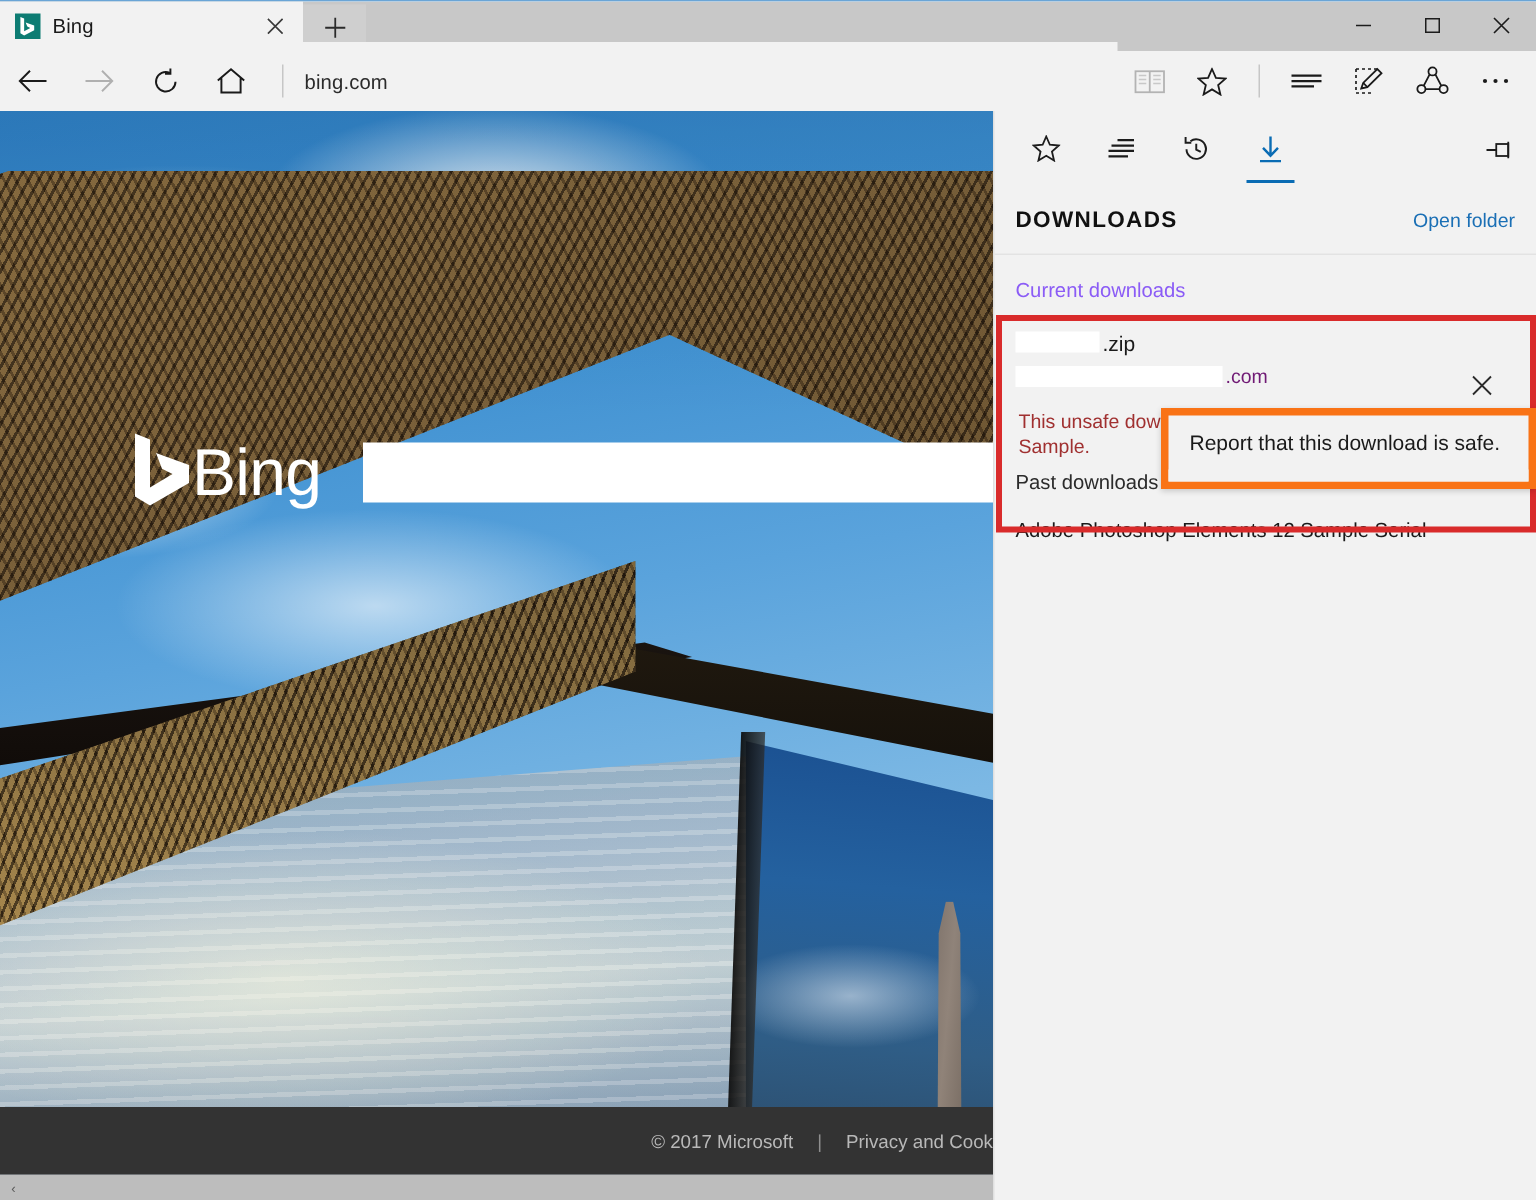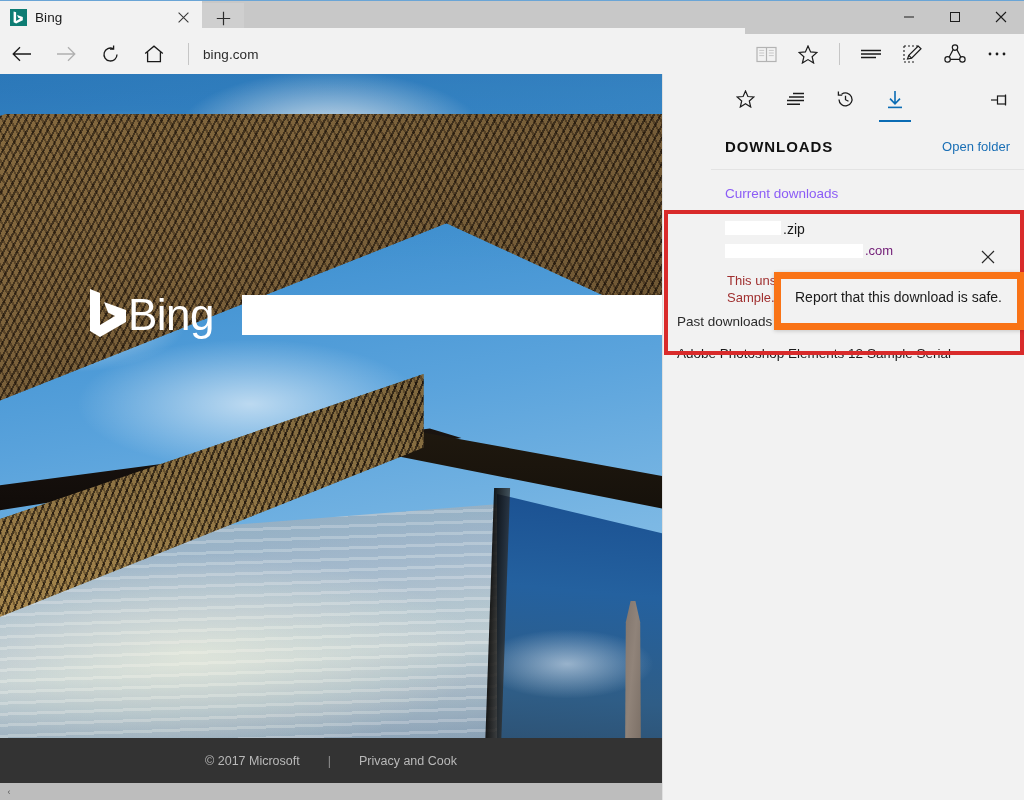--- a/index.html
+++ b/index.html
@@ -170,43 +170,43 @@
     line-height: 1; font-family: "Liberation Sans", sans-serif;
   }
   .searchbox {
     position: absolute; left: 242px; top: 221px; width: 700px; height: 40px;
     background: #ffffff;
   }
 
   
   .pagefooter {
     position: absolute; left: 0; bottom: 18px; width: 662px; height: 45px;
-    background: #333333; display: flex; align-items: center; justify-content: center;
-    gap: 16px;
+    background: #333333; display: flex; align-items: center; justify-content: flex-end;
+    gap: 4px;
   }
   .footer-text {
     font-size: 12.5px; color: #b9b9b9; white-space: nowrap;
   }
   .footer-sep { color: #8f8f8f; padding: 0 12px; font-size: 12.5px; }
 
   
   .hscroll {
     position: absolute; left: 0; bottom: 0; width: 662px; height: 18px;
     background: #bdbdbd; display: flex; align-items: center;
   }
   .hscroll-arrow {
     width: 18px; height: 18px; display: flex;
     align-items: center; justify-content: center; color: #5a5a5a;
     font-size: 9px;
   }
 
   
   .hub {
     position: absolute; top: 73px; right: 0; width: 362px; height: 727px;
-    background: #f2f2f2; border-left: 1px solid #e0e0e0; padding-left: 48px;
+    background: #f2f2f2; border-left: 1px solid #e0e0e0;
   }
   .hub-tabs {
     position: relative; height: 50px; display: flex; align-items: center;
     padding-left: 12px;
   }
   .hub-tab {
     position: relative; width: 44px; height: 46px;
     display: flex; align-items: center; justify-content: center;
     color: #1c1c1c; margin-right: 6px;
   }
@@ -265,21 +265,21 @@
     font-size: 13.5px; color: #2b2b2b;
   }
   .past-item {
     position: absolute; left: 14px; top: 272px;
     font-size: 13.5px; color: #1a1a1a; white-space: nowrap;
   }
 
   
   .ctxmenu {
     position: absolute; left: 111px; top: 198px; width: 250px;
-    background: #f2f2f2; border: 7px solid #f97316;
+    background: #f2f2f2; border: 5px solid #f97316;
     box-shadow: 0 1px 4px rgba(0,0,0,.18); z-index: 60;
   }
   .ctxitem {
     height: 36px; display: flex; align-items: center;
     padding-left: 14px; font-size: 14px; color: #1a1a1a;
     white-space: nowrap;
   }
   .ctxitem.hover { background: #d9d9d9; }
   .ctx-pad { height: 8px; background: #f2f2f2; }
 </style>

